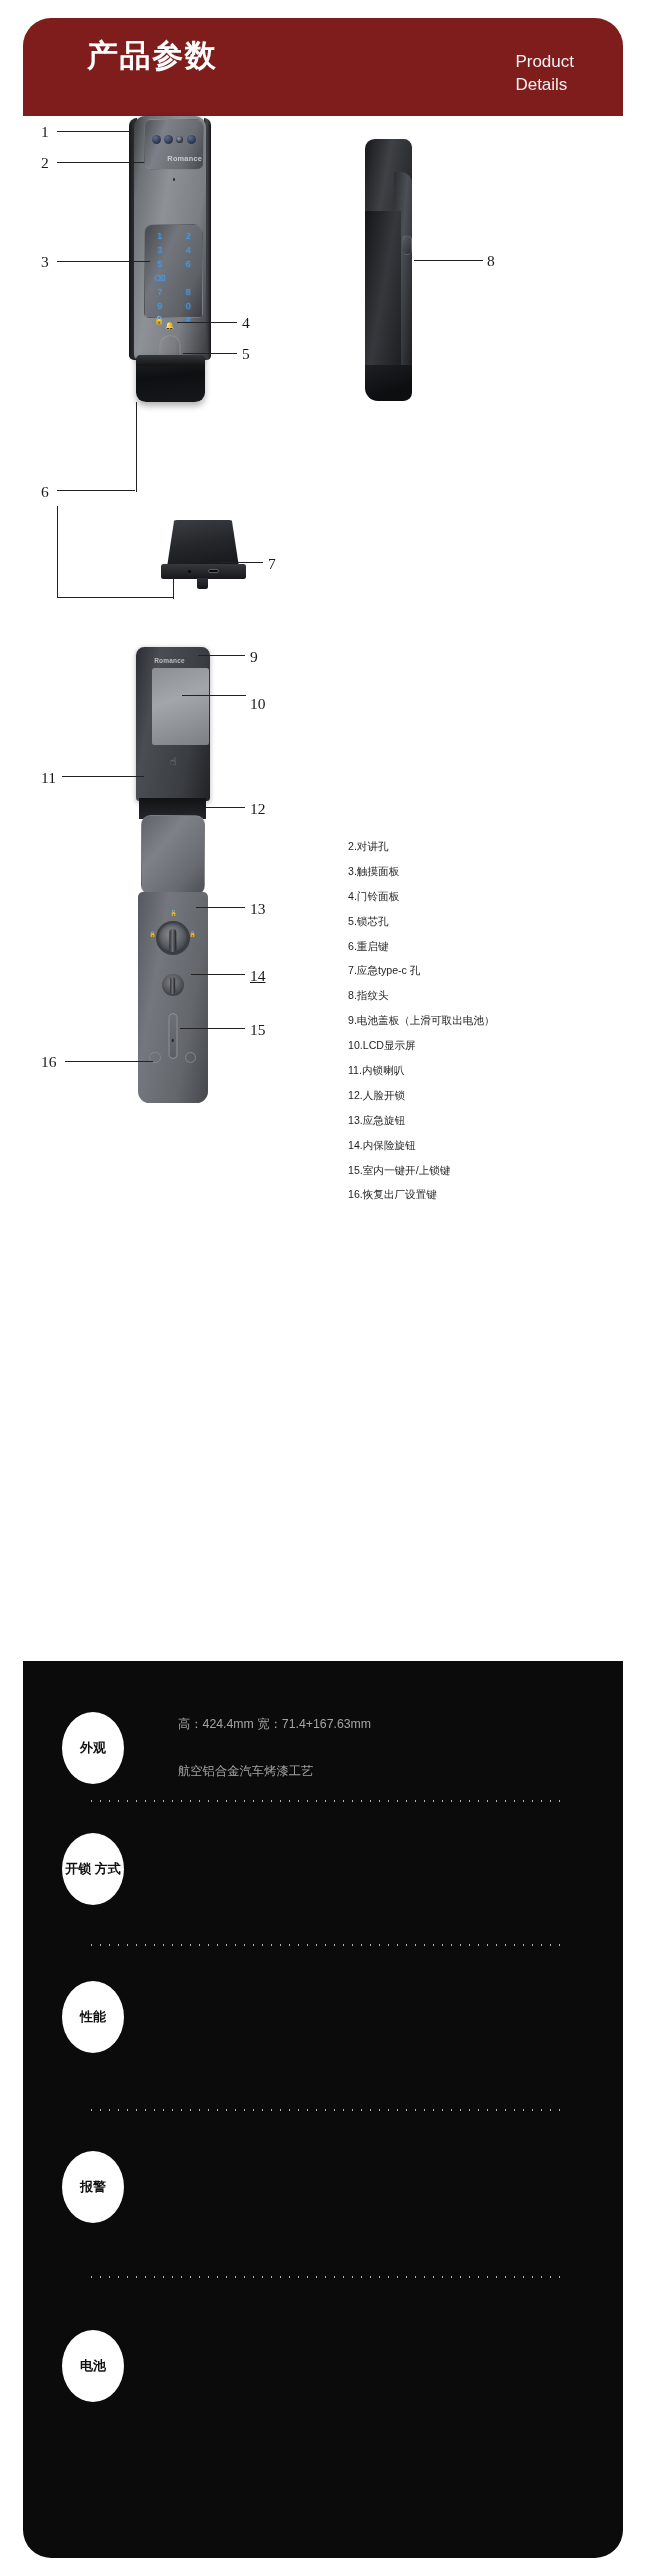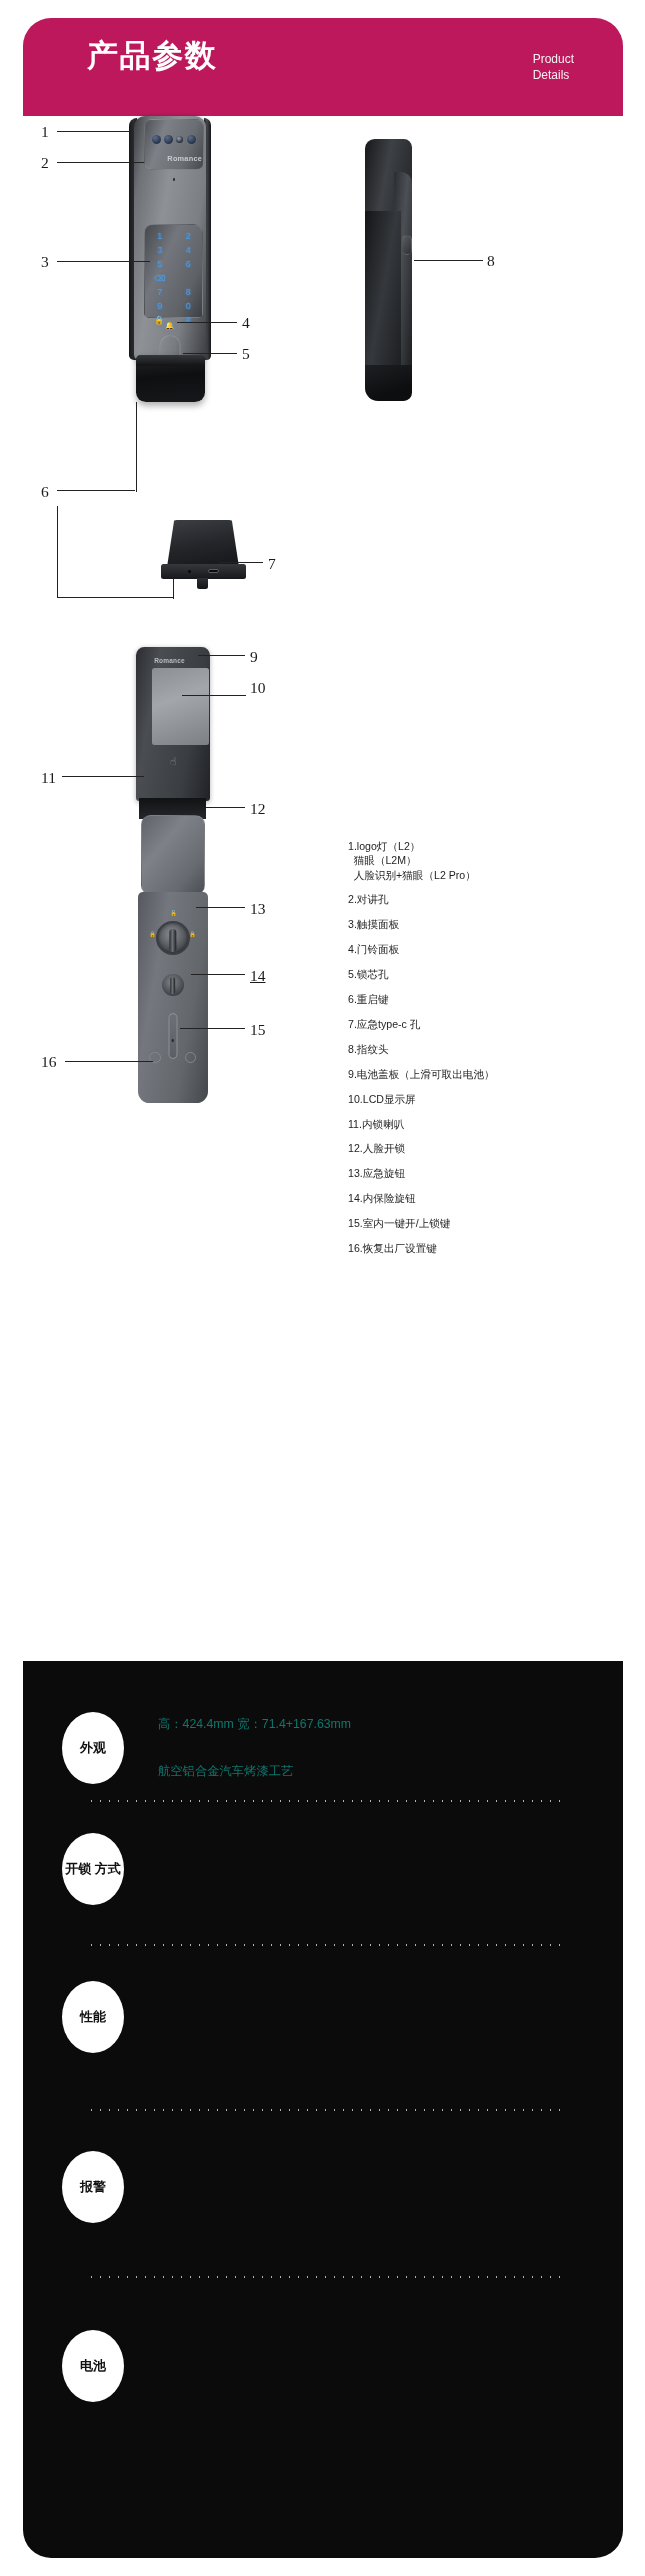--- a/index.html
+++ b/index.html
@@ -6,31 +6,31 @@
   html,body { background:#ffffff; }
   body {
     width:646px; height:2576px; position:relative; overflow:hidden;
     font-family:"Liberation Sans","DejaVu Sans",sans-serif;
     background:#ffffff;
   }
 
   
   .header {
     position:absolute; left:23px; top:18px; width:600px; height:98px;
-    background:#be185d; border-radius:28px 28px 0 0;
+    background:#7f1d1d; border-radius:28px 28px 0 0;
     overflow:hidden;
   }
   .header-title {
     position:absolute; left:64px; top:21px;
     color:#ffffff; font-size:31px; font-weight:bold; letter-spacing:1.6px;
     line-height:1.1;
   }
   .header-sub {
     position:absolute; right:49px; top:33px;
-    color:#f2f2f2; font-size:12px; line-height:1.35; font-weight:400;
+    color:#f2f2f2; font-size:17px; line-height:1.35; font-weight:400;
     text-align:left;
   }
 
   
   .diagram-body {
     position:absolute; left:23px; top:116px; width:600px; height:1545px;
     background:#ffffff;
   }
 
   
@@ -277,21 +277,21 @@
     position:absolute; left:0; width:100%; display:flex; align-items:center;
   }
   .spec-badge {
     width:62px; height:72px; border-radius:50%;
     background:#ffffff; color:#111;
     display:flex; align-items:center; justify-content:center; text-align:center;
     font-size:13px; font-weight:bold; line-height:1.15; flex:0 0 auto;
     margin-left:39px;
   }
   .spec-text {
-    margin-left:34px; color:#0f766e; font-size:12.3px; line-height:1.9;
+    margin-left:54px; color:#a3a3a3; font-size:12.3px; line-height:1.9;
     white-space:pre-line;
   }
   .spec-text .line { display:block; }
   .dotline {
     position:absolute; left:64px; width:474px; height:1.6px;
     background-image:radial-gradient(circle,#cfcfcf 0.7px, transparent 0.8px);
     background-size:9px 1.6px; background-repeat:repeat-x;
     opacity:.85;
   }
 </style>
@@ -407,21 +407,21 @@
       <div class="li-bar"></div>
       <div class="li-reset-dot"></div>
       <div class="li-screw" style="left:11.4px;"></div>
       <div class="li-screw" style="right:11.4px;"></div>
     </div>
   </div>
 
   <div class="callout-num" style="left:227px; top:533px;">9</div>
   <div class="lead" style="left:175px; top:539px; width:47px;"></div>
 
-  <div class="callout-num" style="left:227px; top:564px;">10</div>
+  <div class="callout-num" style="left:227px; top:580px;">10</div>
   <div class="lead" style="left:159px; top:579px; width:64px;"></div>
 
   <div class="callout-num" style="left:18px;  top:654px;">11</div>
   <div class="lead" style="left:39px;  top:660px; width:82px;"></div>
 
   <div class="callout-num" style="left:227px; top:685px;">12</div>
   <div class="lead" style="left:183px; top:691px; width:39px;"></div>
 
   <div class="callout-num" style="left:227px; top:785px;">13</div>
   <div class="lead" style="left:173px; top:791px; width:49px;"></div>
@@ -429,24 +429,20 @@
   <div class="callout-num" style="left:227px; top:852px;text-decoration:underline;">14</div>
   <div class="lead" style="left:168px; top:858px; width:54px;"></div>
 
   <div class="callout-num" style="left:227px; top:906px;">15</div>
   <div class="lead" style="left:157px; top:912px; width:65px;"></div>
 
   <div class="callout-num" style="left:18px;  top:938px;">16</div>
   <div class="lead" style="left:42px;  top:945px; width:88px;"></div>
 
   <ul class="parts-list">
-    <li><span>1.</span><span>logo灯（L2）</span>
-      <span class="sub">猫眼（L2M）</span>
-      <span class="sub">人脸识别+猫眼（L2 Pro）</span>
-    </li>
     <li><span>2.</span><span>对讲孔</span></li>
     <li><span>3.</span><span>触摸面板</span></li>
     <li><span>4.</span><span>门铃面板</span></li>
     <li><span>5.</span><span>锁芯孔</span></li>
     <li><span>6.</span><span>重启键</span></li>
     <li><span>7.</span><span>应急type-c 孔</span></li>
     <li><span>8.</span><span>指纹头</span></li>
     <li><span>9.</span><span>电池盖板（上滑可取出电池）</span></li>
     <li><span>10.</span><span>LCD显示屏</span></li>
     <li><span>11.</span><span>内锁喇叭</span></li>

